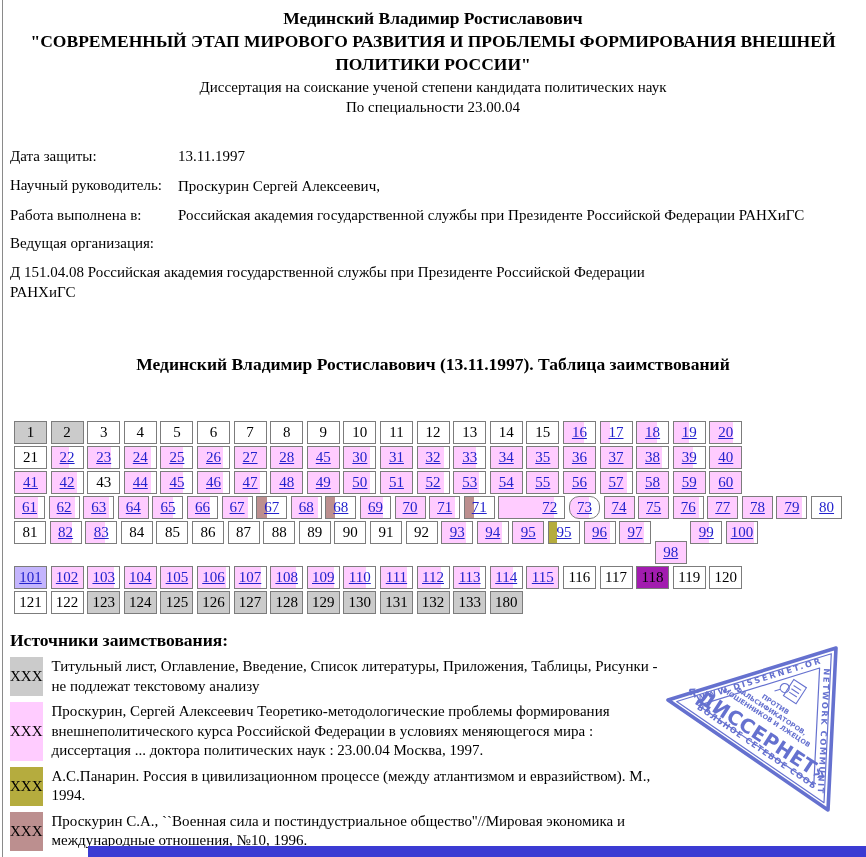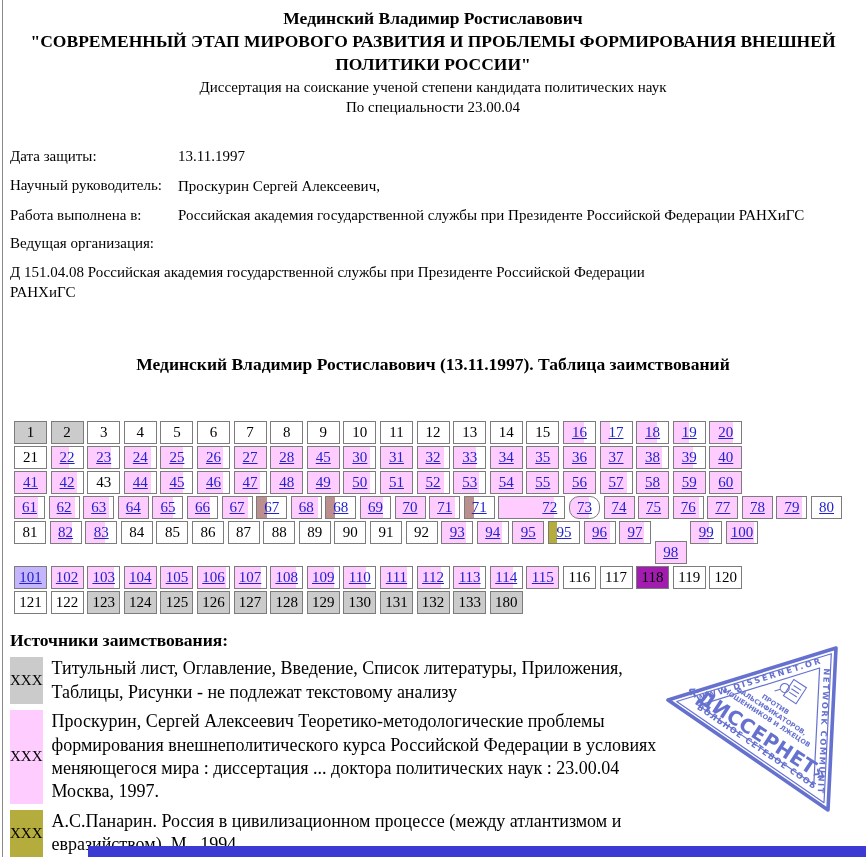--- a/index.html
+++ b/index.html
@@ -33,21 +33,21 @@
   }
   .t-row.n23 .cell{width:29px;}
   .t-row.n21 .cell{width:30px;}
   a.cell{color:#2323cd;text-decoration:underline;}
 
   
   .legend{margin:16px 0 0 10px;}
   .legend-title{font-weight:bold;font-size:17.5px;margin:0 0 6px 0;}
   .legend-item{display:flex;gap:9px;margin-bottom:6px;align-items:stretch;}
   .swatch{flex:0 0 30px;display:flex;align-items:center;justify-content:center;font-size:15px;}
-  .ltext{font-size:18px;line-height:1.3;max-width:622px;}
+  .ltext{font-size:15px;line-height:1.3;max-width:622px;}
 
   
   .stamp{position:absolute;left:660px;top:640px;opacity:.82;}
   .stamp text{font-family:"DejaVu Sans",sans-serif;fill:#4452c5;}
 
   
   .footer-bar{position:absolute;left:88px;right:0;bottom:0;height:11px;}
 </style>
 </head>
 <body>

